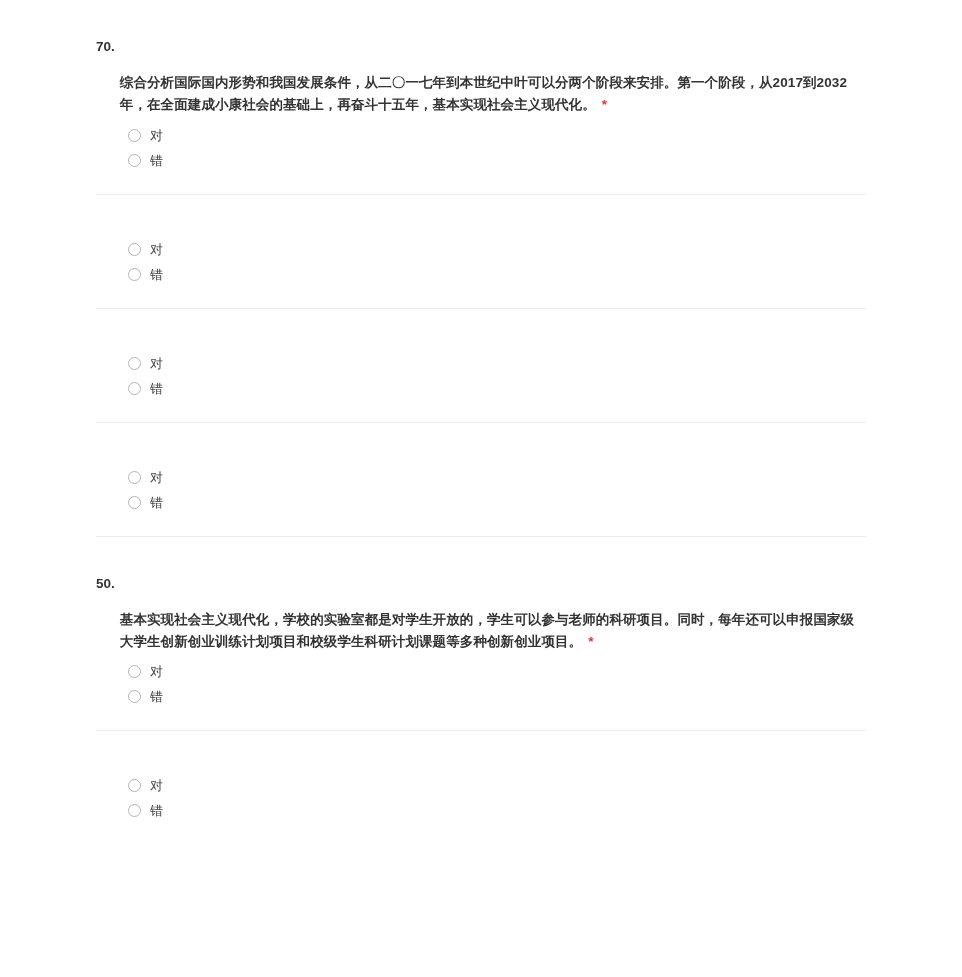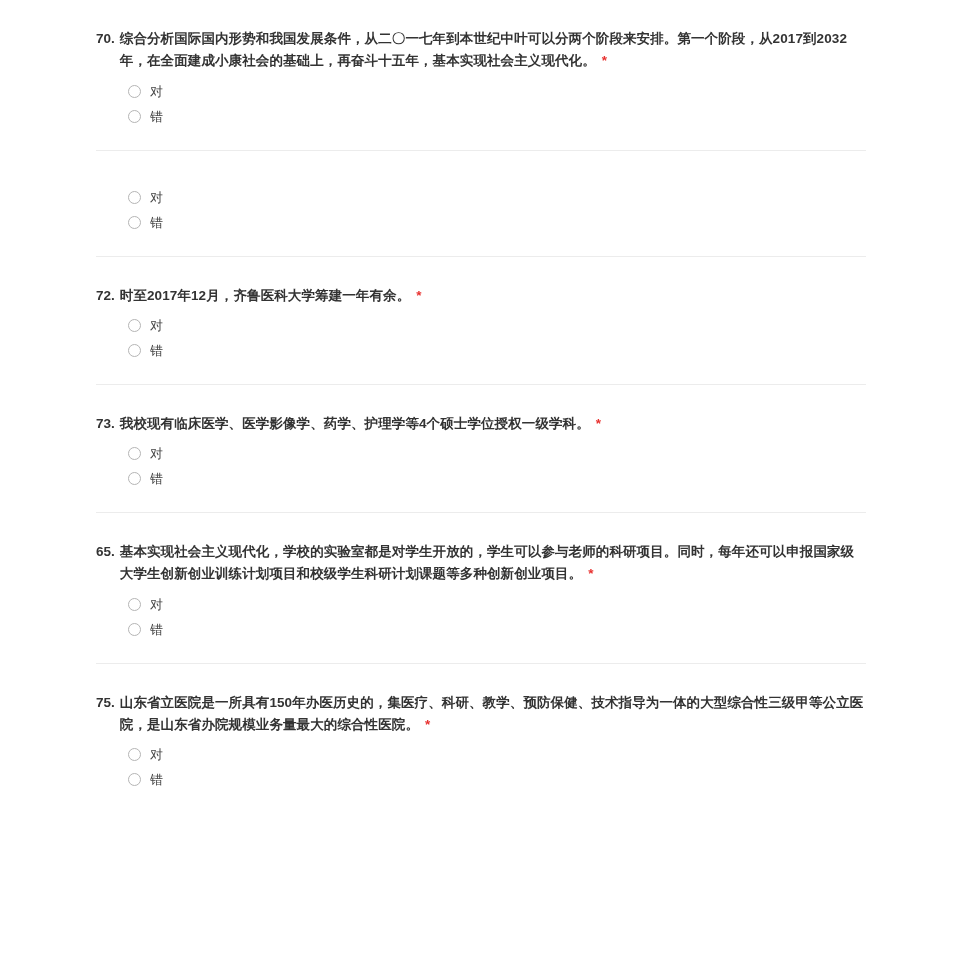--- a/index.html
+++ b/index.html
@@ -14,21 +14,21 @@
     color: #333333;
     -webkit-font-smoothing: antialiased;
   }
   .survey {
     width: 962px;
     margin: 0;
     padding: 0;
     box-sizing: border-box;
   }
   .question-block {
-    padding: 28px 96px 10px 96px;
+    padding: 36px 96px 10px 96px;
     box-sizing: border-box;
     position: relative;
   }
   .question-block .divider {
     position: absolute;
     left: 96px;
     right: 96px;
     bottom: 0;
     height: 1px;
     background: #ececec;
@@ -45,20 +45,21 @@
     flex: 0 0 auto;
     padding-right: 5px;
     white-space: nowrap;
   }
   .q-text {
     font-size: 13.5px;
     font-weight: bold;
     color: #333333;
     flex: 1 1 auto;
     letter-spacing: 0.1px;
+    margin-top: 36px;
   }
   .q-required {
     color: #e8312f;
     font-weight: bold;
     font-size: 13.5px;
     padding-left: 6px;
   }
   .options {
     padding-top: 6px;
   }
@@ -120,81 +121,69 @@
       <div class="option-row">
         <span class="radio"></span>
         <span class="option-label">错</span>
       </div>
     </div>
     <div class="spacer-bottom"></div>
     <div class="divider"></div>
   </div>
 
   <div class="question-block">
-    <div class="q-head">
-      <span class="q-num">72.</span>
-      <span class="q-text"><span>时至2017年12月，齐鲁医科大学筹建一年有余。</span><span class="q-required">*</span></span>
+    <div class="options">
+      <div class="option-row">
+        <span class="radio"></span>
+        <span class="option-label">对</span>
+      </div>
+      <div class="option-row">
+        <span class="radio"></span>
+        <span class="option-label">错</span>
+      </div>
     </div>
+    <div class="spacer-bottom"></div>
+    <div class="divider"></div>
+  </div>
+
+  <div class="question-block">
     <div class="options">
       <div class="option-row">
         <span class="radio"></span>
         <span class="option-label">对</span>
       </div>
       <div class="option-row">
         <span class="radio"></span>
         <span class="option-label">错</span>
       </div>
     </div>
     <div class="spacer-bottom"></div>
     <div class="divider"></div>
   </div>
 
   <div class="question-block">
     <div class="q-head">
-      <span class="q-num">73.</span>
-      <span class="q-text"><span>我校现有临床医学、医学影像学、药学、护理学等4个硕士学位授权一级学科。</span><span class="q-required">*</span></span>
-    </div>
-    <div class="options">
-      <div class="option-row">
-        <span class="radio"></span>
-        <span class="option-label">对</span>
-      </div>
-      <div class="option-row">
-        <span class="radio"></span>
-        <span class="option-label">错</span>
-      </div>
-    </div>
-    <div class="spacer-bottom"></div>
-    <div class="divider"></div>
-  </div>
-
-  <div class="question-block">
-    <div class="q-head">
-      <span class="q-num">65.</span>
+      <span class="q-num">50.</span>
       <span class="q-text"><span>基本实现社会主义现代化，学校的实验室都是对学生开放的，学生可以参与老师的科研项目。同时，每年还可以申报国家级大学生创新创业训练计划项目和校级学生科研计划课题等多种创新创业项目。</span><span class="q-required">*</span></span>
     </div>
     <div class="options">
       <div class="option-row">
         <span class="radio"></span>
         <span class="option-label">对</span>
       </div>
       <div class="option-row">
         <span class="radio"></span>
         <span class="option-label">错</span>
       </div>
     </div>
     <div class="spacer-bottom"></div>
     <div class="divider"></div>
   </div>
 
   <div class="question-block">
-    <div class="q-head">
-      <span class="q-num">75.</span>
-      <span class="q-text"><span>山东省立医院是一所具有150年办医历史的，集医疗、科研、教学、预防保健、技术指导为一体的大型综合性三级甲等公立医院，是山东省办院规模业务量最大的综合性医院。</span><span class="q-required">*</span></span>
-    </div>
     <div class="options">
       <div class="option-row">
         <span class="radio"></span>
         <span class="option-label">对</span>
       </div>
       <div class="option-row">
         <span class="radio"></span>
         <span class="option-label">错</span>
       </div>
     </div>

